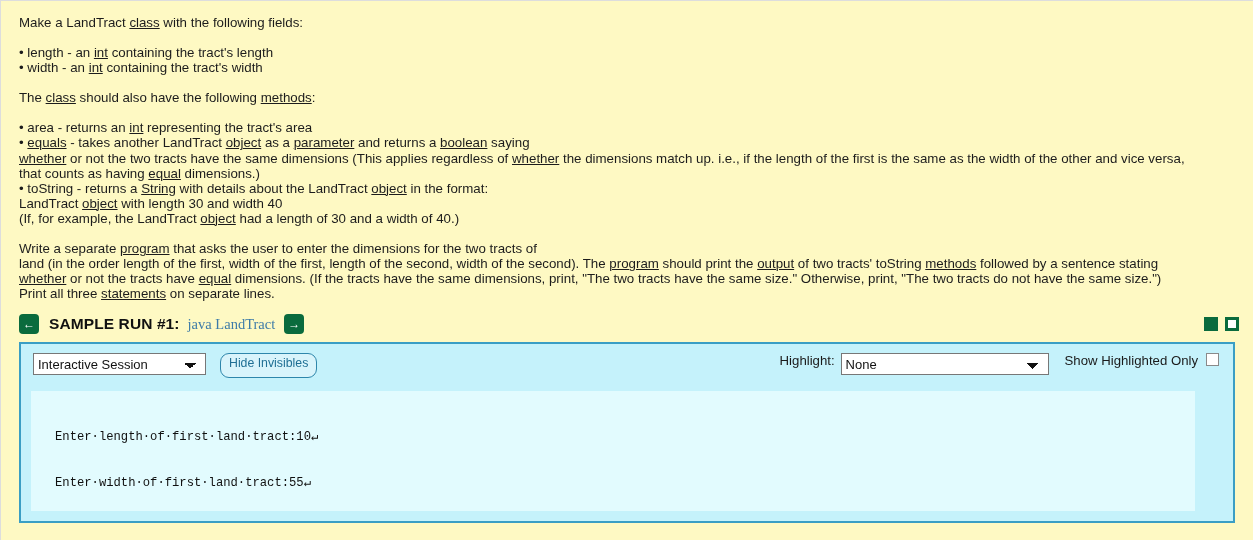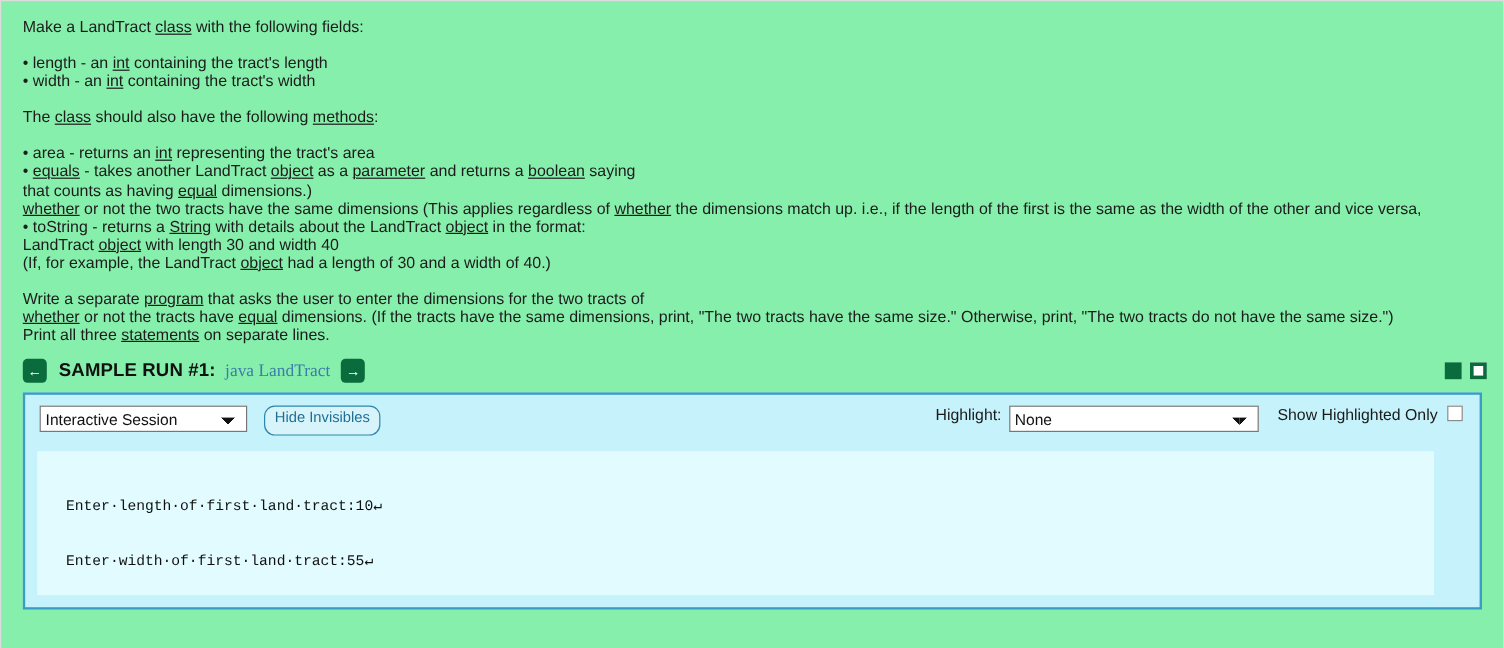--- a/index.html
+++ b/index.html
@@ -14,21 +14,21 @@
     font-family: "Liberation Sans", sans-serif;
     color: #222222;
   }
   .page-frame {
     box-sizing: border-box;
     width: 1253px;
     height: 540px;
     border-top: 1px solid #dddddd;
     border-left: 1px solid #dddddd;
     padding: 0;
-    background: #86efac;
+    background: #fef9c3;
   }
   .prose {
     padding: 14px 16px 0 18px;
     font-size: 13.3px;
     line-height: 15.1px;
     color: #1c1c1c;
     white-space: nowrap;
   }
   .prose p {
     margin: 0;
@@ -184,27 +184,28 @@
   <div class="prose">
     <p>Make a LandTract <u class="term">class</u> with the following fields:</p>
     <div class="spacer-line"></div>
     <p>• length - an <u class="term">int</u> containing the tract's length</p>
     <p>• width - an <u class="term">int</u> containing the tract's width</p>
     <div class="spacer-line"></div>
     <p>The <u class="term">class</u> should also have the following <u class="term">methods</u>:</p>
     <div class="spacer-line"></div>
     <p>• area - returns an <u class="term">int</u> representing the tract's area</p>
     <p>• <u class="term">equals</u> - takes another LandTract <u class="term">object</u> as a <u class="term">parameter</u> and returns a <u class="term">boolean</u> saying</p>
+    <p><u class="term">whether</u> or not the two tracts have the same dimensions (This applies regardless of <u class="term">whether</u> the dimensions match up. i.e., if the length of the first is the same as the width of the other and vice versa,</p>
     <p>that counts as having <u class="term">equal</u> dimensions.)</p>
-    <p><u class="term">whether</u> or not the two tracts have the same dimensions (This applies regardless of <u class="term">whether</u> the dimensions match up. i.e., if the length of the first is the same as the width of the other and vice versa,</p>
     <p>• toString - returns a <u class="term">String</u> with details about the LandTract <u class="term">object</u> in the format:</p>
     <p>LandTract <u class="term">object</u> with length 30 and width 40</p>
     <p>(If, for example, the LandTract <u class="term">object</u> had a length of 30 and a width of 40.)</p>
     <div class="spacer-line"></div>
     <p>Write a separate <u class="term">program</u> that asks the user to enter the dimensions for the two tracts of</p>
+    <p>land (in the order length of the first, width of the first, length of the second, width of the second). The <u class="term">program</u> should print the <u class="term">output</u> of two tracts' toString <u class="term">methods</u> followed by a sentence stating</p>
     <p><u class="term">whether</u> or not the tracts have <u class="term">equal</u> dimensions. (If the tracts have the same dimensions, print, "The two tracts have the same size." Otherwise, print, "The two tracts do not have the same size.")</p>
     <p>Print all three <u class="term">statements</u> on separate lines.</p>
   </div>
 
   <div class="runbar">
     <span class="navbtn">←</span>
     <span class="runtitle">SAMPLE RUN #1:</span>
     <span class="runcmd">java LandTract</span>
     <span class="navbtn">→</span>
     <span class="runbar-spacer"></span>

